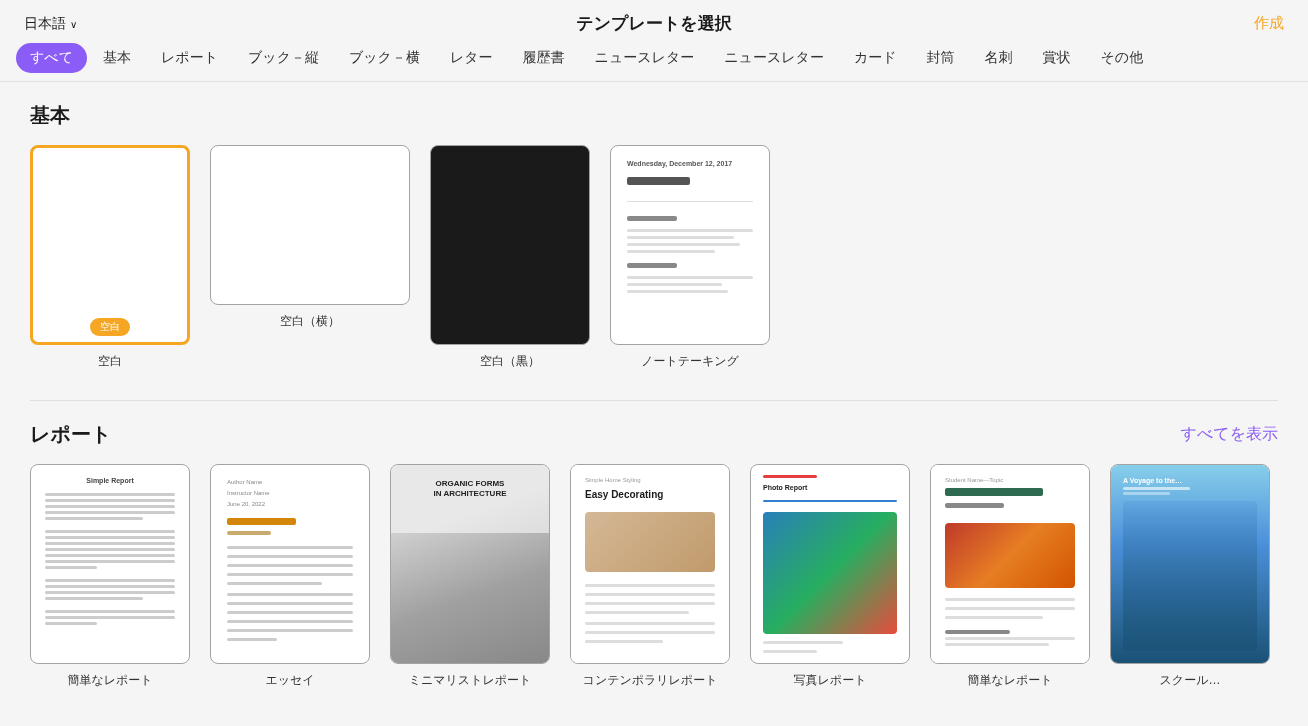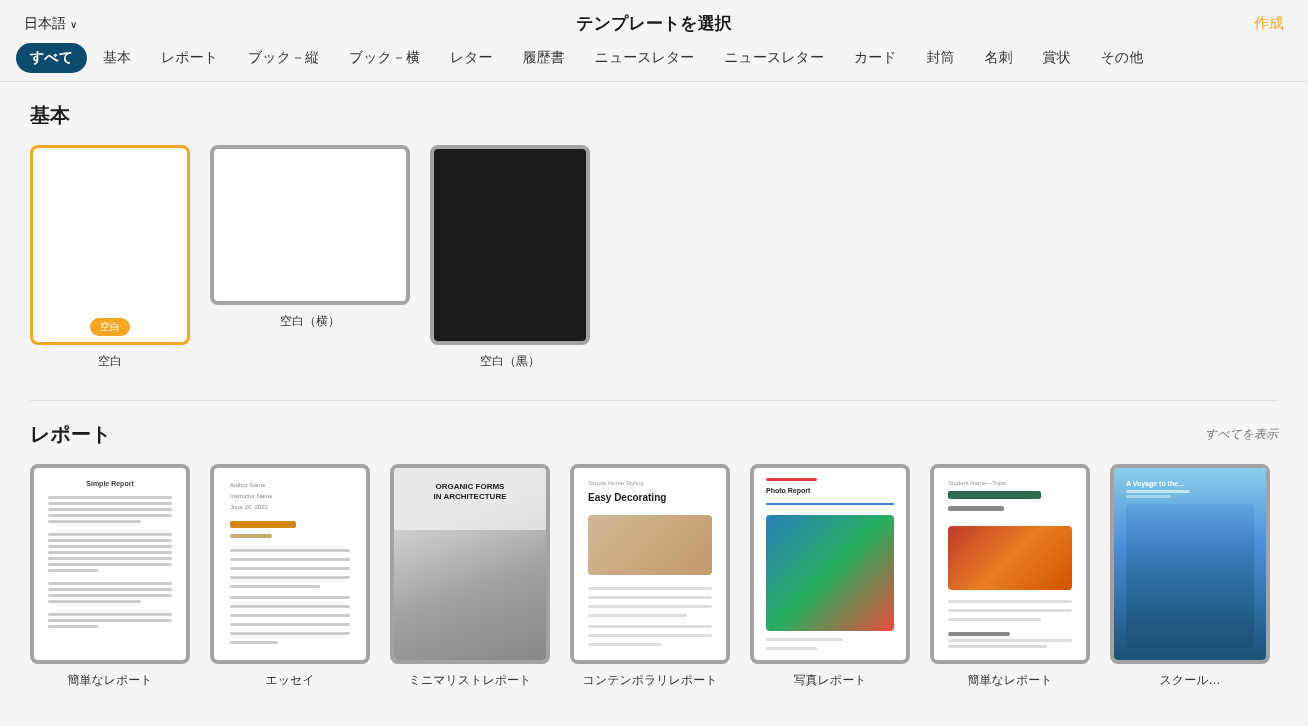--- a/index.html
+++ b/index.html
@@ -56,23 +56,23 @@
     }
     .tab-item {
       padding: 6px 14px;
       font-size: 14px;
       color: #333;
       cursor: pointer;
       border-radius: 20px;
       white-space: nowrap;
     }
     .tab-item.active {
-      background: #0c4a6e;
+      background: #8b5cf6;
       color: white;
-      font-weight: 700;
+      font-weight: 400;
     }
 
     
     .main-content {
       padding: 20px 30px;
       overflow-y: auto;
       height: calc(726px - 110px);
     }
 
     
@@ -81,45 +81,44 @@
       justify-content: space-between;
       align-items: center;
       margin-bottom: 16px;
     }
     .section-title {
       font-size: 20px;
       font-weight: 700;
       color: #1a1a1a;
     }
     .show-all-link {
-      font-size: 12px;
-      color: #737373;
+      font-size: 16px;
+      color: #8b5cf6;
       cursor: pointer;
-      font-style: italic;
     }
 
     
     .template-grid {
       display: flex;
       gap: 20px;
       overflow-x: hidden;
       margin-bottom: 30px;
     }
     .template-item {
       display: flex;
       flex-direction: column;
       align-items: center;
       cursor: pointer;
       flex-shrink: 0;
     }
     .template-thumb {
       width: 160px;
       height: 200px;
       border-radius: 8px;
-      border: 4px solid #a3a3a3;
+      border: 1px solid #a3a3a3;
       background: white;
       position: relative;
       overflow: hidden;
       display: flex;
       align-items: center;
       justify-content: center;
     }
     .template-thumb.selected {
       border: 3px solid #f5a623;
     }
@@ -320,20 +319,39 @@
       </div>
       <span class="template-label">空白（横）</span>
     </div>
 
     <div class="template-item">
       <div class="template-thumb black-bg">
       </div>
       <span class="template-label">空白（黒）</span>
     </div>
 
+    <div class="template-item">
+      <div class="template-thumb">
+        <div class="notetaking-thumb">
+          <div style="font-size:7px;font-weight:700;color:#555;margin-bottom:6px;">Wednesday, December 12, 2017</div>
+          <div class="nt-title"></div>
+          <div style="height:1px;background:#ddd;margin:4px 0;"></div>
+          <div class="nt-section"></div>
+          <div class="nt-line" style="width:100%;"></div>
+          <div class="nt-line" style="width:85%;"></div>
+          <div class="nt-line" style="width:90%;"></div>
+          <div class="nt-line" style="width:70%;"></div>
+          <div class="nt-section"></div>
+          <div class="nt-line" style="width:100%;"></div>
+          <div class="nt-line" style="width:75%;"></div>
+          <div class="nt-line" style="width:80%;"></div>
+        </div>
+      </div>
+      <span class="template-label">ノートテーキング</span>
+    </div>
 
   </div>
 
   <div class="section-divider"></div>
 
   <div class="section-header">
     <span class="section-title">レポート</span>
     <span class="show-all-link">すべてを表示</span>
   </div>
 

